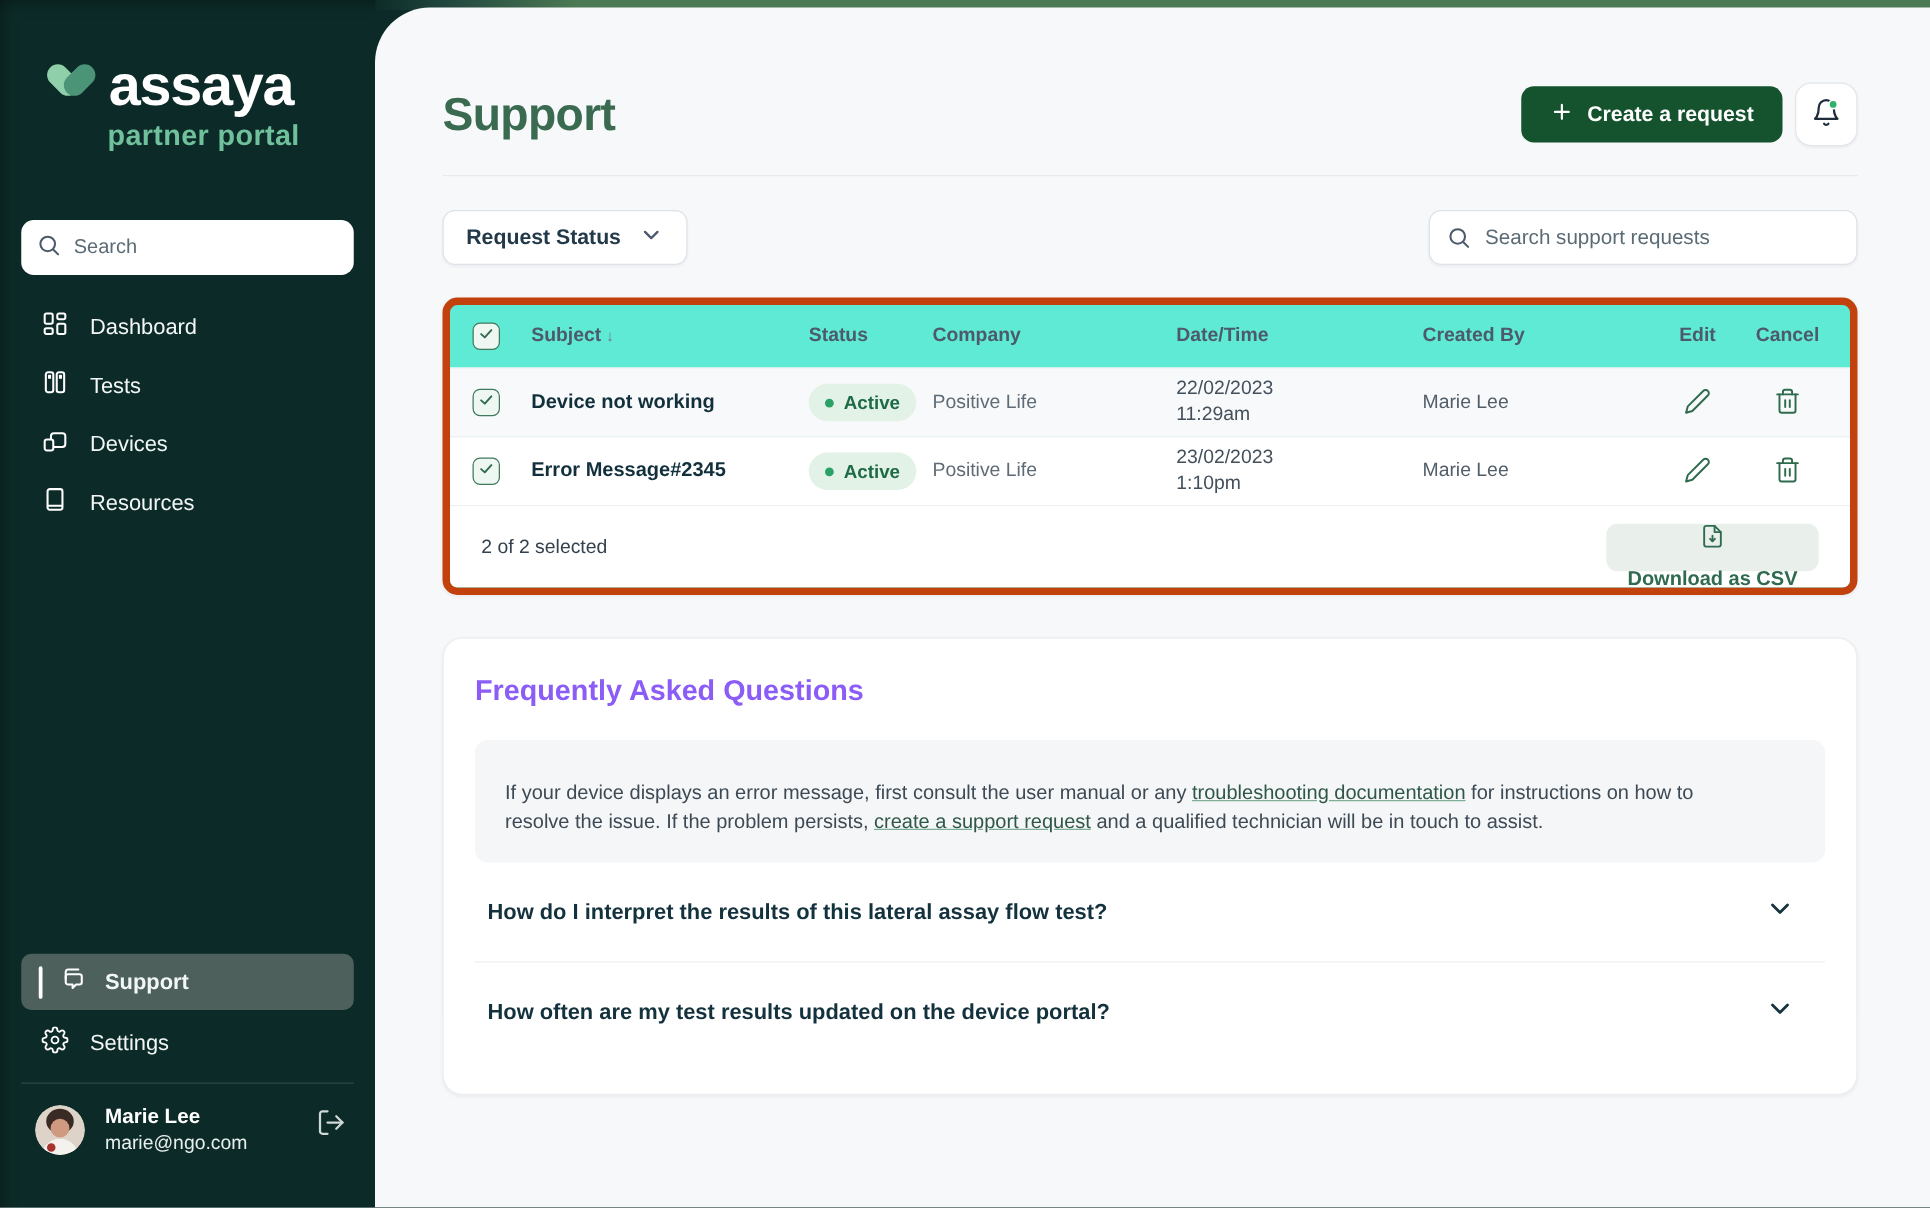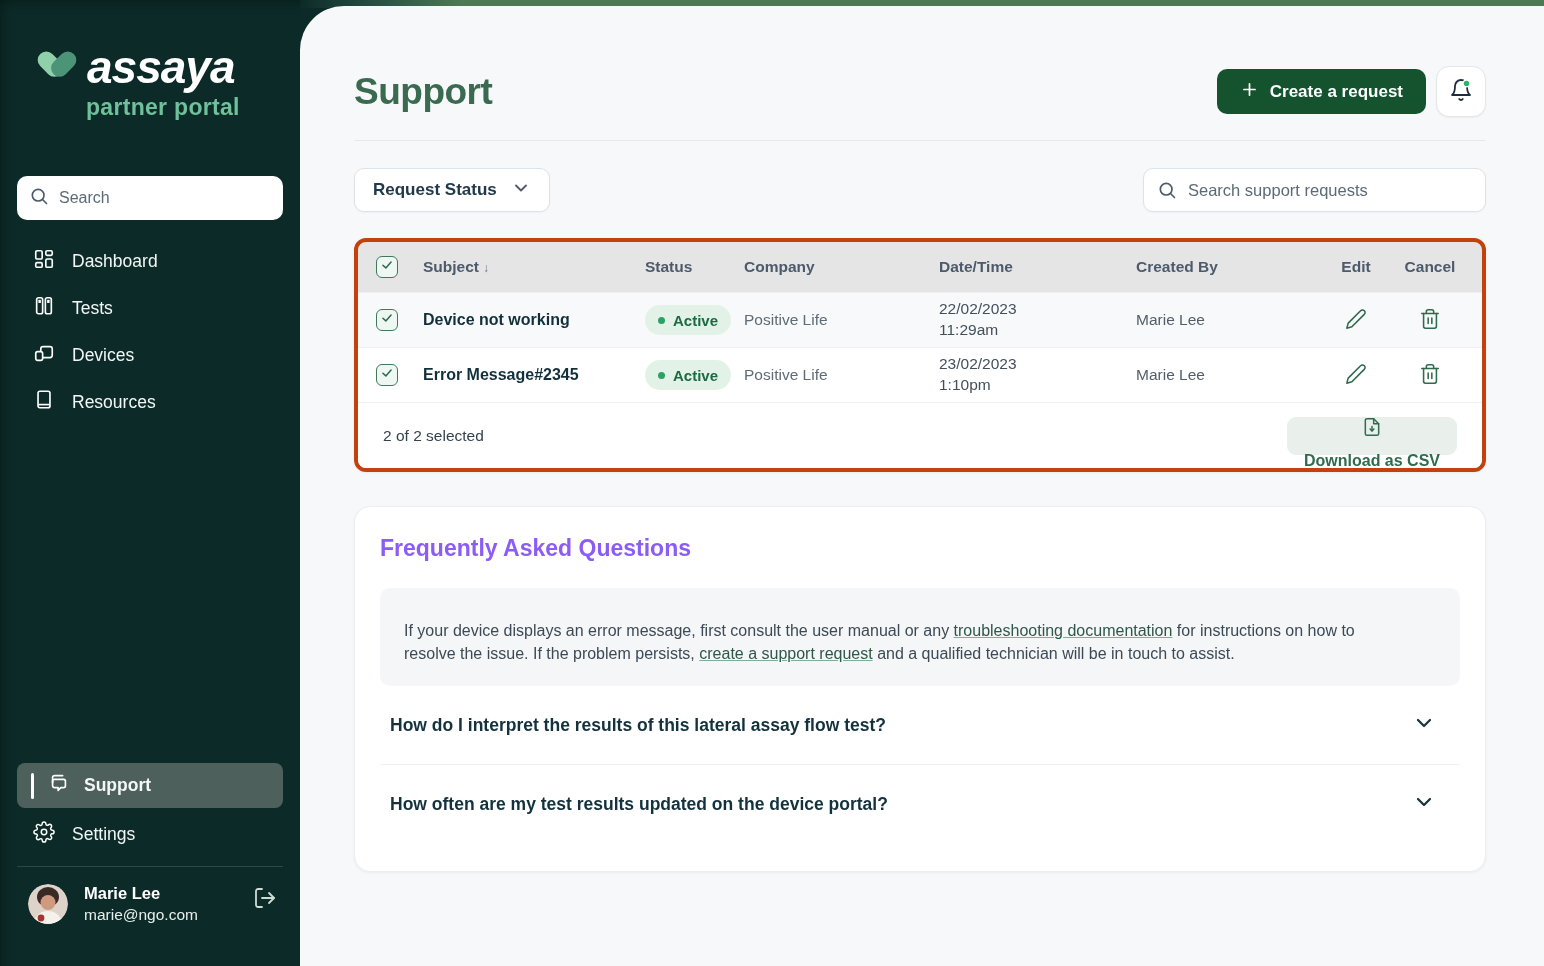--- a/index.html
+++ b/index.html
@@ -8,21 +8,21 @@
 
   
   .top-accent { position:absolute; left:300px; top:0; width:1244px; height:8px;
     background:linear-gradient(90deg,#0c2b28 0%,#23493f 5%,#4c7a54 13%,#4c7a54 100%); }
 
   
   .sidebar { position:absolute; left:0; top:0; width:300px; height:966px; background:#0c2b28;
     box-shadow:inset 8px 8px 14px -8px rgba(0,0,0,0.45); }
   .logo { position:absolute; left:34px; top:44px; }
   .logo-row { display:flex; align-items:center; gap:7px; }
-  .logo-word { color:#ffffff; font-size:46px; font-weight:700; letter-spacing:-1px; line-height:1;font-style:italic; }
+  .logo-word { color:#ffffff; font-size:46px; font-weight:700; letter-spacing:-1px; line-height:1; }
   .logo-sub { color:#6fc09b; font-size:23px; font-weight:700; letter-spacing:0.3px; margin:4px 0 0 52px; }
 
   .side-search { position:absolute; left:17px; top:176px; width:266px; height:44px; background:#ffffff;
     border-radius:10px; display:flex; align-items:center; padding:0 12px; gap:10px; }
   .side-search svg { flex:0 0 auto; }
   .side-search input { border:none; outline:none; width:100%; font-size:16px; color:#33424e;
     font-family:"Liberation Sans", sans-serif; background:transparent; }
   .side-search input::placeholder { color:#5b6b75; }
 
   .nav { position:absolute; left:17px; top:238px; width:266px; }
@@ -65,21 +65,21 @@
     box-shadow:0 1px 2px rgba(16,24,40,0.04); }
   .status-dropdown svg { color:#4c5a6b; }
   .req-search { position:relative; width:343px; height:44px; }
   .req-search input { width:100%; height:100%; border:1px solid #dde2e7; border-radius:10px; padding:0 14px 0 44px;
     font-size:16.5px; color:#33424e; font-family:"Liberation Sans", sans-serif; background:#ffffff;
     box-shadow:0 1px 2px rgba(16,24,40,0.04); outline:none; }
   .req-search input::placeholder { color:#5b6b75; }
   .req-search svg { position:absolute; left:14px; top:12px; color:#4c5a6b; }
 
   
-  .table-card { margin-top:26px; background:#e5e5e5; border:4px solid #c2410c; border-radius:12px;
+  .table-card { margin-top:26px; background:#5eead4; border:6px solid #c2410c; border-radius:12px;
     box-shadow:0 1px 3px rgba(16,24,40,0.05); overflow:hidden; }
   .tgrid { display:grid; grid-template-columns:47px 222px 99px 195px 197px 180px 80px 1fr;
     align-items:center; padding:0 18px; }
   .thead { height:50px; color:#4c5a6b; font-size:15.5px; font-weight:600; }
   .th-center { text-align:center; }
   .sort-arrow { font-size:12px; color:#6b7886; margin-left:4px; }
   .trow { height:55px; border-top:1px solid #eef1f3; }
   .row-0 { background:#f8f9fa; }
   .row-1 { background:#ffffff; }
   .cell-subject { color:#12303c; font-size:16px; font-weight:700; }

